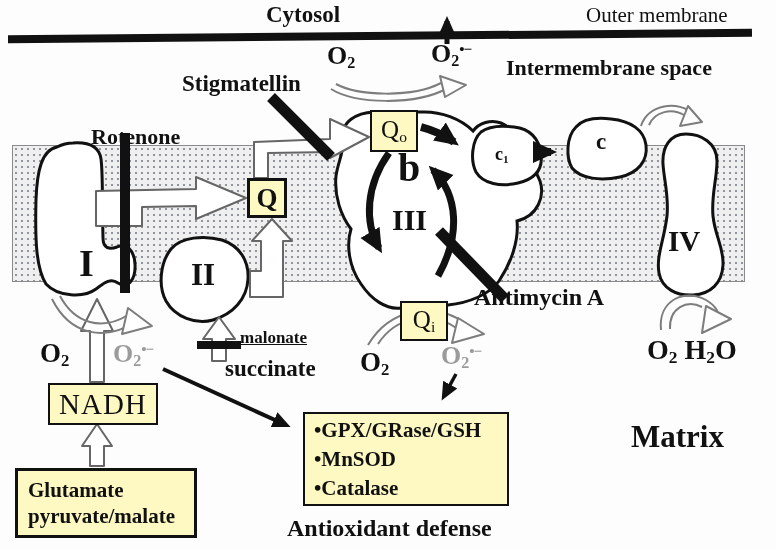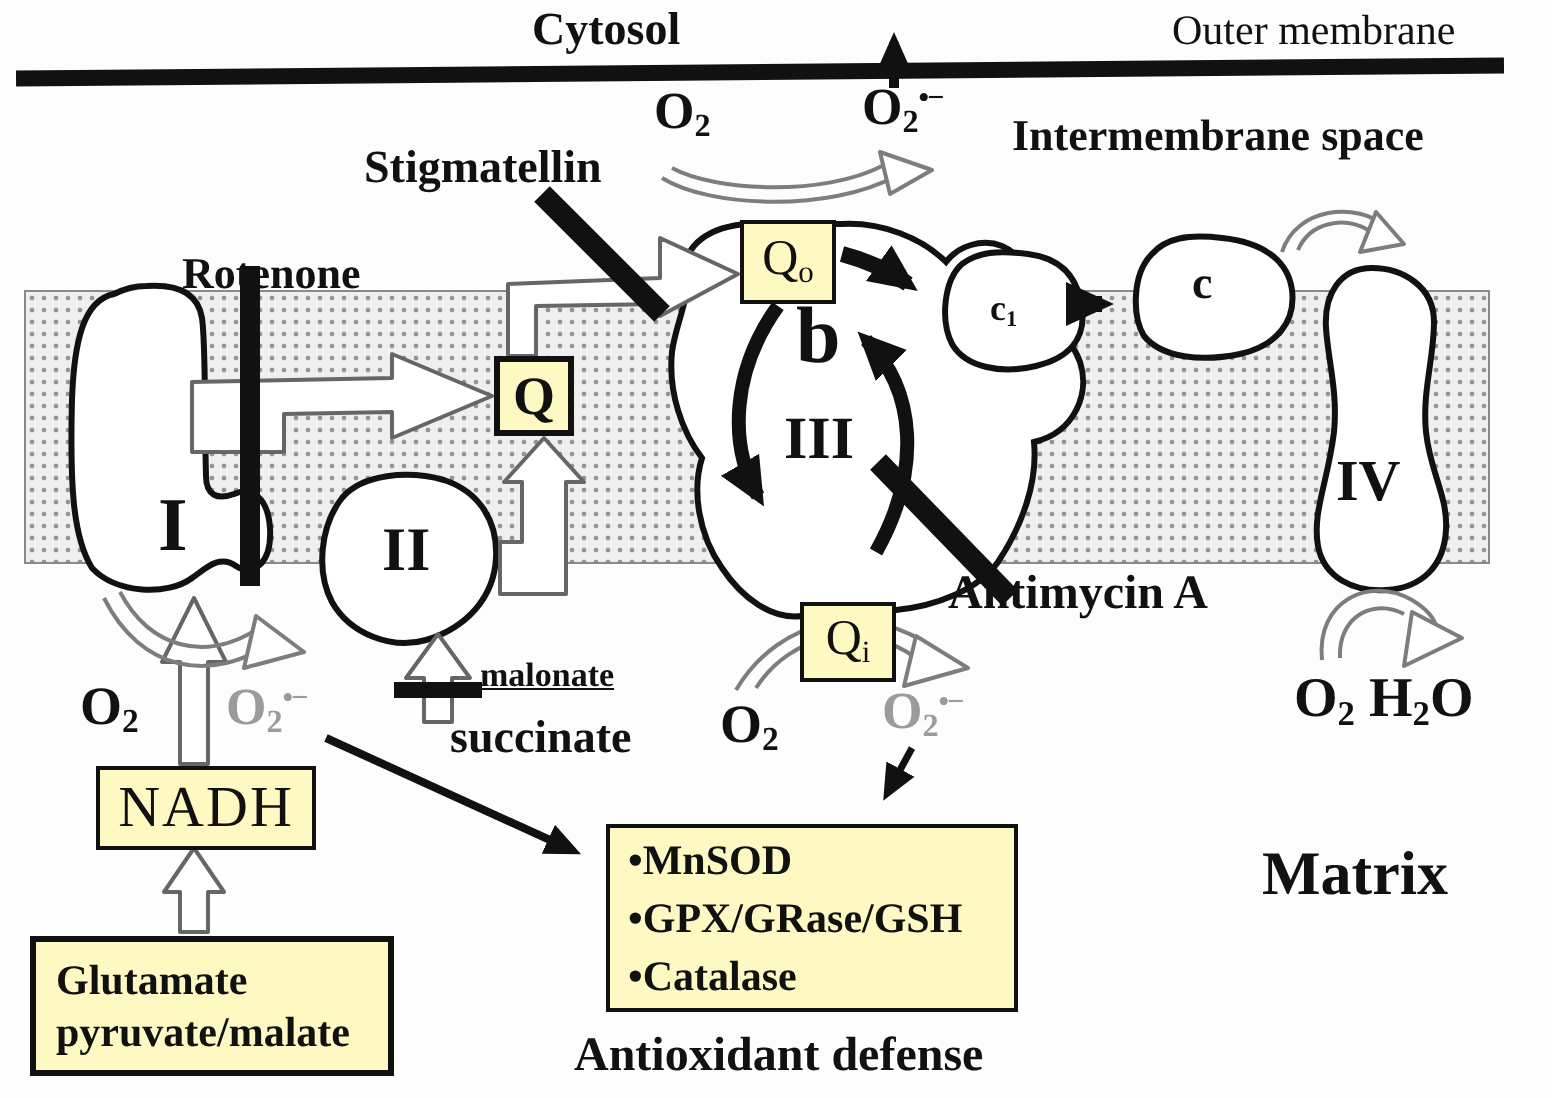--- a/index.html
+++ b/index.html
@@ -118,22 +118,22 @@
   <div class="box z3" style="left:48px;top:383px;width:110px;height:42px;font-size:29px;font-weight:normal;letter-spacing:1px;">
     <span>NADH</span>
   </div>
   <div class="box z3" style="left:15px;top:468px;width:182px;height:70px;border-width:3px;
        flex-direction:column;align-items:flex-start;justify-content:center;padding-left:10px;font-size:21px;line-height:26px;">
     <span>Glutamate</span>
     <span>pyruvate/malate</span>
   </div>
   <div class="box z3" style="left:303px;top:412px;width:206px;height:94px;border-width:2.5px;
        flex-direction:column;align-items:flex-start;justify-content:center;padding-left:9px;">
+    <span class="aox-line"><span>•</span><span>GPX/GRase/GSH</span></span>
     <span class="aox-line"><span>•</span><span>MnSOD</span></span>
-    <span class="aox-line"><span>•</span><span>GPX/GRase/GSH</span></span>
     <span class="aox-line"><span>•</span><span>Catalase</span></span>
   </div>
 
   <div class="lbl z4" style="left:266px;top:3px;font-size:23px;">Cytosol</div>
   <div class="lbl plain z4" style="left:546px;top:5px;font-size:21px;">Outer membrane</div>
   <div class="lbl z4" style="left:506px;top:57px;font-size:22px;">Intermembrane space</div>
   <div class="lbl z4" style="left:631px;top:421px;font-size:31px;">Matrix</div>
 
   <div class="lbl z4" style="left:327px;top:43px;font-size:26px;"><span>O</span><sub>2</sub></div>
   <div class="lbl z4" style="left:431px;top:41px;font-size:26px;"><span>O</span><sub>2</sub><sup>•−</sup></div>

